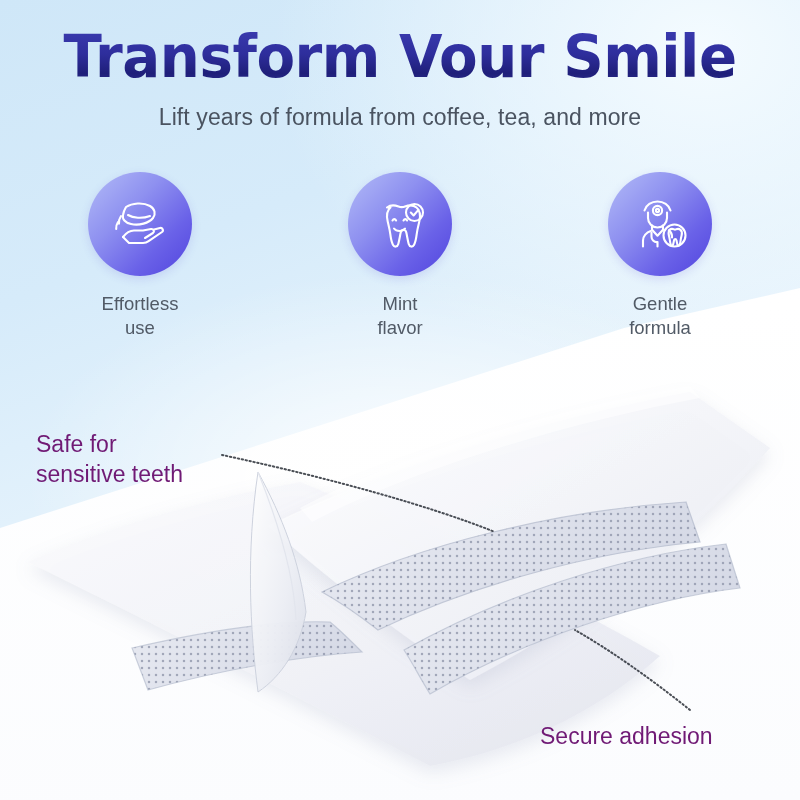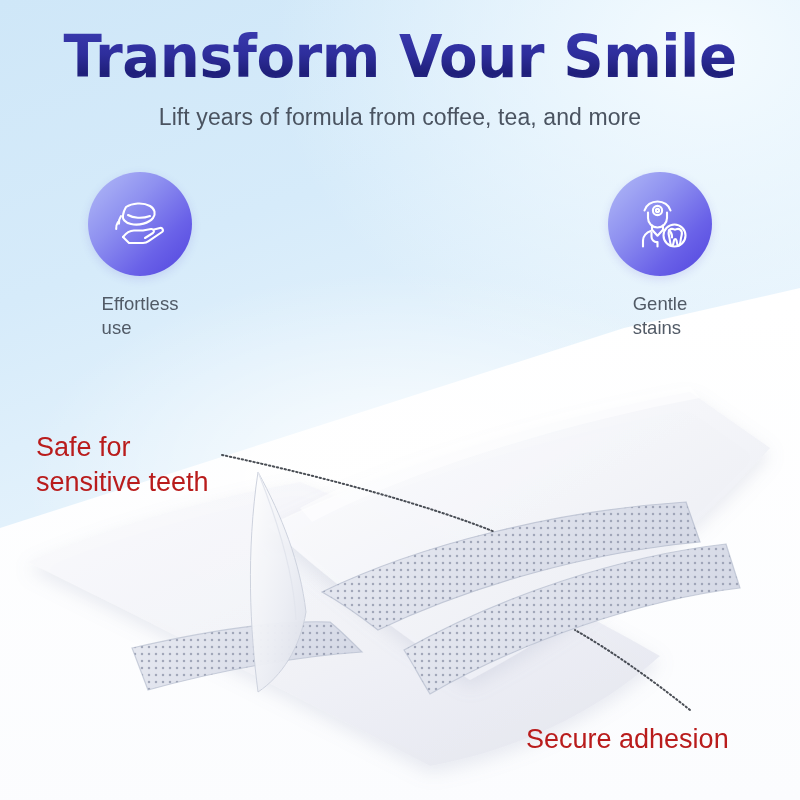--- a/index.html
+++ b/index.html
@@ -82,47 +82,47 @@
     border-radius:50%;
     background:linear-gradient(135deg, #b3bcf7 0%, #8e90f0 38%, #6a62e8 70%, #5144de 100%);
     box-shadow:0 3px 10px rgba(90,80,210,.16);
     display:flex;
     align-items:center;
     justify-content:center;
   }
   .feature-circle svg { display:block; }
   .feature-label {
     margin-top:16px;
-    text-align:left;
+    text-align:center;
     font-size:18.5px;
     line-height:1.28;
     color:#515a66;
     white-space:pre-line;
     font-weight:400;
   }
 
   
   .product {
     position:absolute;
     left:0; top:330px;
     width:800px; height:470px;
   }
   .product svg { display:block; width:800px; height:470px; }
 
   
   .callout {
     position:absolute;
-    font-size:27px;
+    font-size:23px;
     line-height:1.3;
-    color:#b91c1c;
+    color:#701a75;
     white-space:pre-line;
     font-weight:400;
   }
   .callout-safe  { left:36px;  top:430px; }
-  .callout-secure{ left:526px; top:722px; }
+  .callout-secure{ left:540px; top:722px; }
 
   .leader { position:absolute; left:0; top:0; width:800px; height:800px; pointer-events:none; }
 </style>
 </head>
 <body>
 
 <div id="banner">
 
   <div class="bg-blue"></div>
   <div class="bg-white-wedge"></div>
@@ -144,20 +144,36 @@
             <path d="M14 44c3-4 7-6.5 11-6.5h9l8-1.5c2.4-.4 4 2.4 2 4l-8 5"></path>
             <path d="M14 44l6 6h14c2 0 4-.6 5.6-1.8L53 39c2-1.5.4-4.6-2-4l-6 1.4"></path>
           </svg>
         </span>
       </div>
       <div class="feature-label">Effortless
 use</div>
     </div>
 
 
+    <div class="feature">
+      <div class="feature-circle">
+        <span>
+          <svg width="62" height="62" viewBox="0 0 62 62" fill="none" stroke="#ffffff" stroke-width="2.1" stroke-linecap="round" stroke-linejoin="round">
+            <path d="M18 14.5c3.5-2.8 8-2.4 11.5-1 2.2.9 4.3.9 6.5 0 3.5-1.4 8-1.8 11.5 1 3.6 2.9 4.2 8.2 2.8 14-1 4.2-2 8-2.6 12.6-.5 4-1.3 8-2.6 10.6-1.4 2.8-4.6 2.4-5.4-.6-1-3.8-1.6-8-2.4-11.6-.8-3.6-4.8-3.6-5.6 0-.8 3.6-1.4 7.8-2.4 11.6-.8 3-4 3.4-5.4.6-1.3-2.6-2.1-6.6-2.6-10.6-.6-4.6-1.6-8.4-2.6-12.6-1.4-5.8-.8-11.1 2.8-14z"></path>
+            <path d="M23.5 27.5c1-1.8 2.6-1.8 3.6 0"></path>
+            <path d="M34.5 27.5c1-1.8 2.6-1.8 3.6 0"></path>
+            <path d="M25 35.5c2.5 3.4 8.5 3.4 11 0"></path>
+            <circle cx="45.5" cy="19.5" r="8.5"></circle>
+            <path d="M41.8 19.6l2.8 2.9 4.8-5.6"></path>
+          </svg>
+        </span>
+      </div>
+      <div class="feature-label">Mint
+flavor</div>
+    </div>
 
     <div class="feature">
       <div class="feature-circle">
         <span>
           <svg width="62" height="62" viewBox="0 0 62 62" fill="none" stroke="#ffffff" stroke-width="2.1" stroke-linecap="round" stroke-linejoin="round">
             <path d="M15.5 17.5c1.5-5.5 7-9 13-9s11.5 3.5 13 9"></path>
             <circle cx="28.5" cy="17.5" r="4.6"></circle>
             <circle cx="28.5" cy="17.5" r="1.6"></circle>
             <path d="M19 19.5v5.5c0 5.2 4.3 9.5 9.5 9.5s9.5-4.3 9.5-9.5v-5.5"></path>
             <path d="M23 32.5v4.2"></path>
@@ -166,21 +182,21 @@
             <path d="M14 53.5v-6c0-4.4 3.4-8.2 7.8-9.4"></path>
             <path d="M43 44.5v-1.2c0-2.4-1.2-4.6-3.2-5.9"></path>
             <path d="M22.5 39.5v4.2c0 3 2.4 5.4 5.4 5.4"></path>
             <path d="M28.5 49.1v4.4"></path>
             <circle cx="45.5" cy="42.5" r="11"></circle>
             <path d="M40.5 36.8c1.4-1.1 3.2-1 4.6-.4.6.3 1.2.3 1.8 0 1.4-.6 3.2-.7 4.6.4 1.5 1.2 1.7 3.4 1.1 5.8-.4 1.7-.8 3.2-1 5-.2 1.6-.5 3.2-1 4.2-.6 1.1-1.9 1-2.2-.2-.4-1.5-.6-3.2-1-4.6-.3-1.4-2-1.4-2.3 0-.3 1.4-.6 3.1-1 4.6-.3 1.2-1.6 1.3-2.2.2-.5-1-.8-2.6-1-4.2-.2-1.8-.6-3.3-1-5-.6-2.4-.4-4.6 1.1-5.8z"></path>
           </svg>
         </span>
       </div>
       <div class="feature-label">Gentle
-stains</div>
+formula</div>
     </div>
 
   </div>
 
   <div class="product">
     <svg viewBox="0 0 800 470" xmlns="http://www.w3.org/2000/svg">
       <defs>
         <linearGradient id="filmTop" x1="0" y1="0" x2="1" y2="1">
           <stop offset="0%" stop-color="#ffffff"></stop>
           <stop offset="45%" stop-color="#f4f5f9"></stop>

